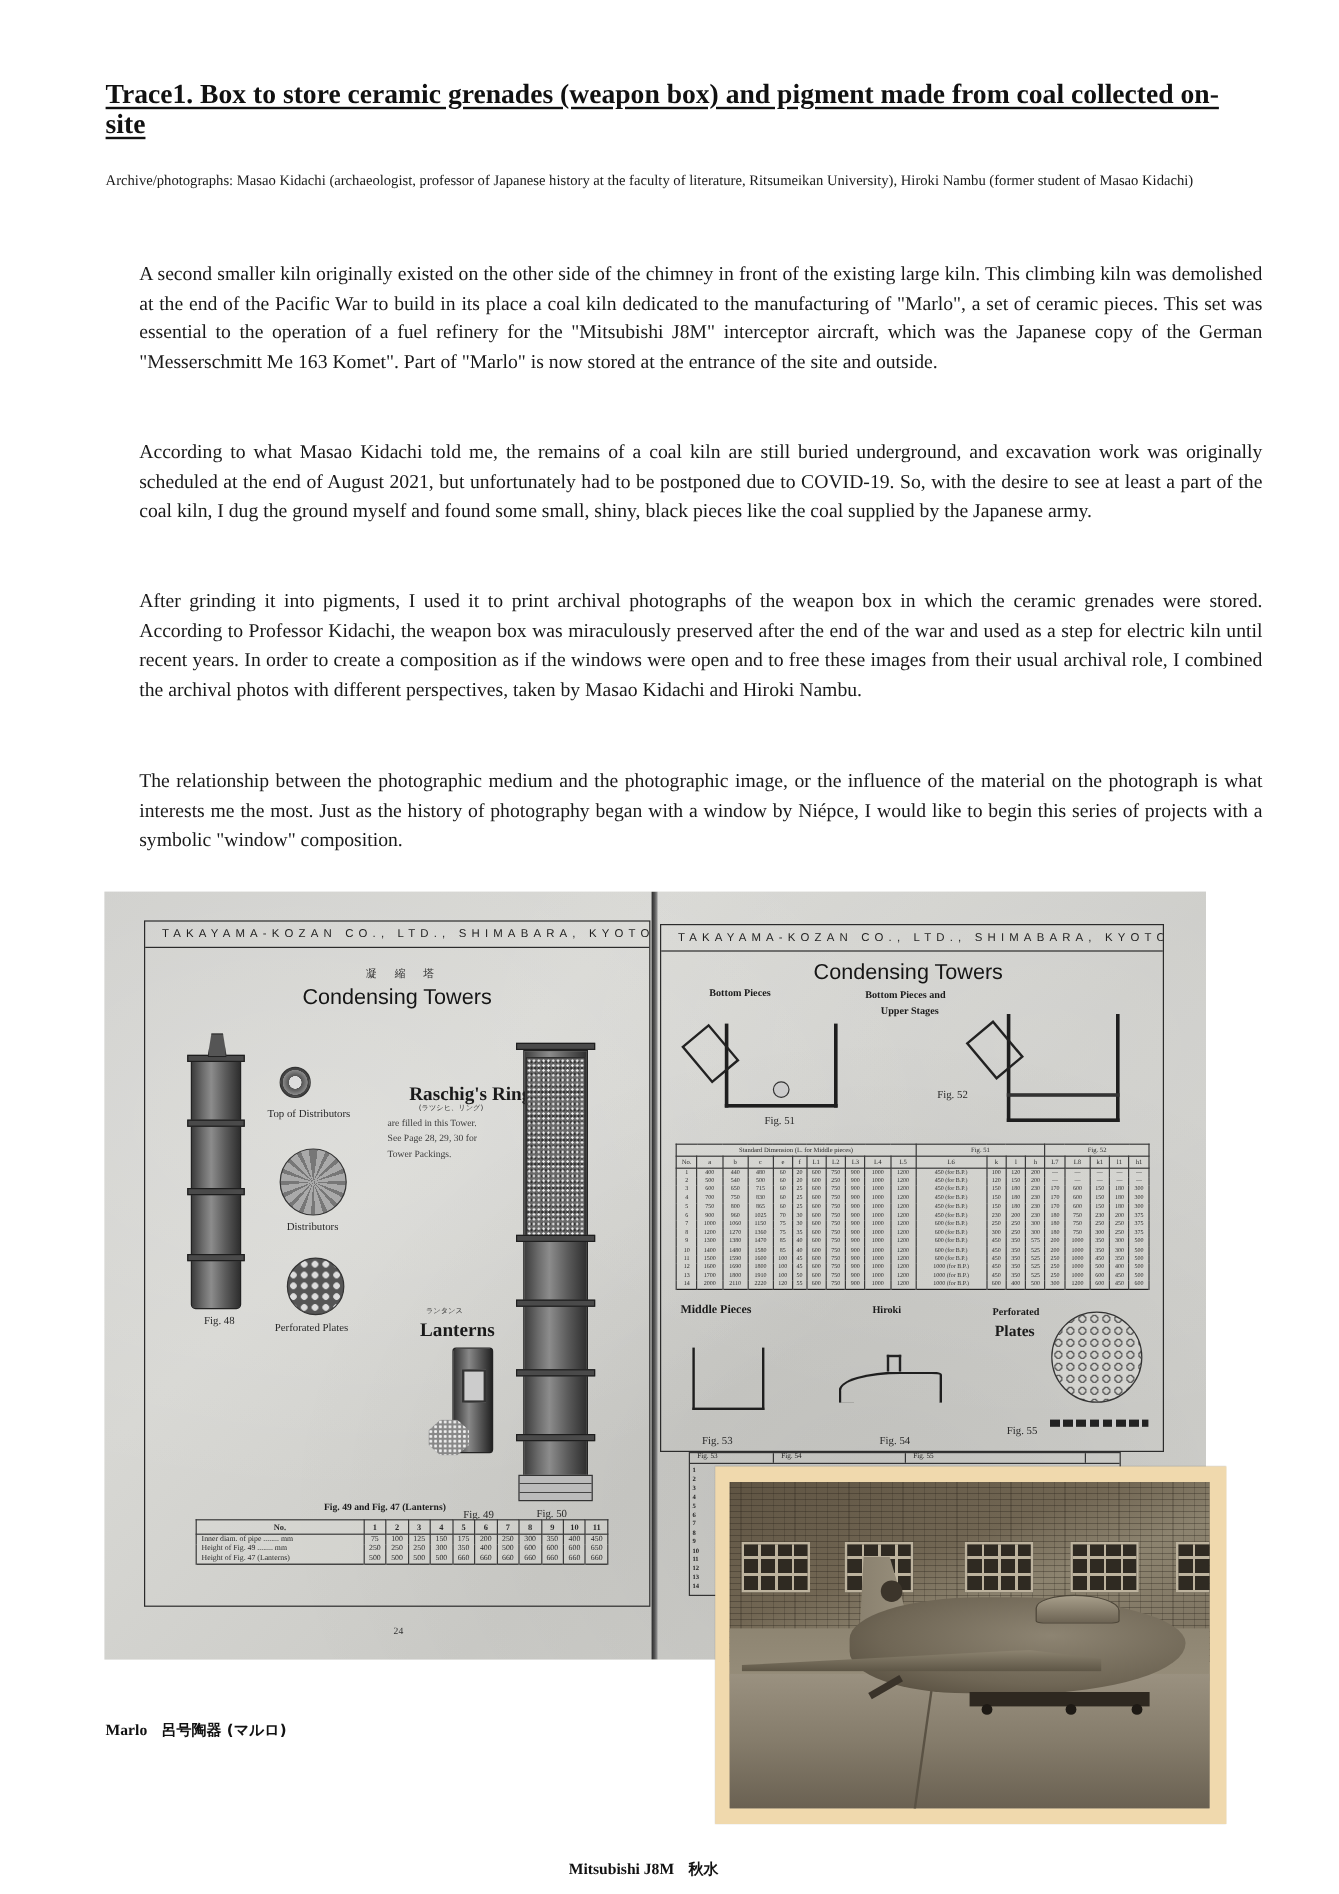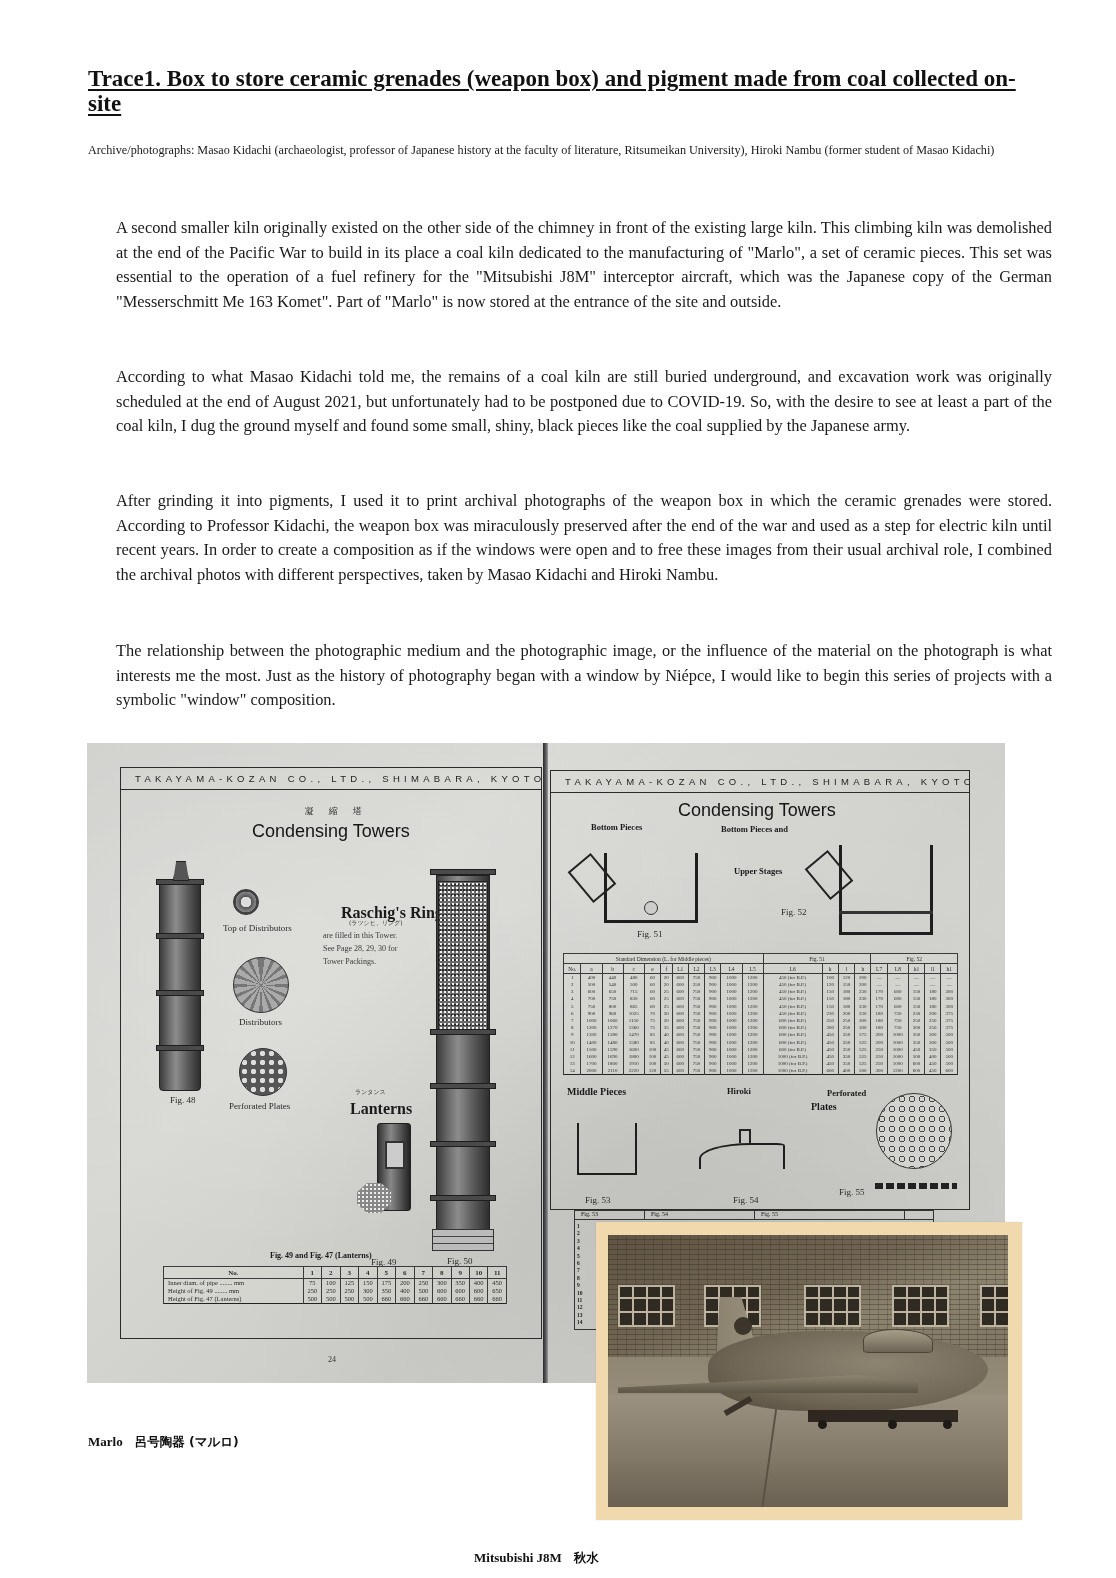--- a/index.html
+++ b/index.html
@@ -177,21 +177,21 @@
   <div class="ring" style="left:343px;top:398px;width:66px;"></div>
   <div class="ring" style="left:343px;top:452px;width:66px;"></div>
   <div style="position:absolute;left:345px;top:486px;width:62px;height:22px;background:repeating-linear-gradient(0deg,#bbb 0 6px,#444 6px 7px),#bbb;border:1px solid #333;"></div>
   <div class="cat-label" style="left:360px;top:513px;">Fig. 50</div>
 
   <div class="cat-jp" style="left:268px;top:345px;font-size:6px;">ランタンス</div>
   <div class="cat-label bold" style="left:263px;top:357px;">Lanterns</div>
   <div style="position:absolute;left:290px;top:380px;width:34px;height:88px;background:linear-gradient(90deg,#333,#888 40%,#555 70%,#222);border:1px solid #222;border-radius:3px;"></div>
   <div style="position:absolute;left:298px;top:398px;width:20px;height:28px;background:#ccc;border:2px solid #333;"></div>
   <div style="position:absolute;left:270px;top:440px;width:34px;height:30px;background:radial-gradient(circle,#eee 1px,transparent 1.5px) 0 0/4px 4px,#888;clip-path:polygon(30% 0,70% 0,100% 30%,100% 70%,70% 100%,30% 100%,0 70%,0 30%);"></div>
-  <div class="cat-label" style="left:284px;top:514px;">Fig. 49</div>
+  <div class="cat-label" style="left:299px;top:514px;">Fig. 49</div>
 
   <div class="cat-label bold" style="left:183px;top:508px;font-size:8px;">Fig. 49 and Fig. 47 (Lanterns)</div>
   <table class="cat-table lantern-table">
     <thead>
         <tr id="lantern-head">
           <th class="rl">No.</th>
           <th>1</th>
           <th>2</th>
           <th>3</th>
           <th>4</th>
@@ -250,21 +250,21 @@
       </tbody>
   </table>
   <div class="page-num">24</div>
 
   <div class="page-frame right-frame">
     <div class="header-band">TAKAYAMA-KOZAN CO., LTD., SHIMABARA, KYOTO.</div>
   </div>
   <div class="cat-heading" style="left:591px;top:57px;">Condensing Towers</div>
   <div class="cat-label bold" style="left:504px;top:79px;font-size:8.5px;">Bottom Pieces</div>
   <div class="cat-label bold" style="left:634px;top:81px;font-size:8.5px;">Bottom Pieces and</div>
-  <div class="cat-label bold" style="left:647px;top:94px;font-size:8.5px;margin-top:29px;">Upper Stages</div>
+  <div class="cat-label bold" style="left:647px;top:94px;font-size:8.5px;">Upper Stages</div>
 
   <div style="position:absolute;left:517px;top:110px;width:94px;height:70px;border:3px solid #1e1e1e;border-top:none;"></div>
   <div style="position:absolute;left:490px;top:115px;width:30px;height:40px;border:2px solid #222;transform:rotate(-40deg);"></div>
   <div class="disc" style="left:557px;top:158px;width:14px;height:14px;background:#ccc;"></div>
   <div class="cat-label" style="left:550px;top:186px;">Fig. 51</div>
 
   <div style="position:absolute;left:752px;top:102px;width:94px;height:90px;border:3px solid #1e1e1e;border-top:none;"></div>
   <div style="position:absolute;left:752px;top:168px;width:94px;height:3px;background:#333;"></div>
   <div style="position:absolute;left:727px;top:112px;width:30px;height:40px;border:2px solid #222;transform:rotate(-40deg);"></div>
   <div class="cat-label" style="left:694px;top:164px;">Fig. 52</div>
@@ -614,21 +614,21 @@
   <div class="cat-label bold" style="left:480px;top:343px;font-size:10px;">Middle Pieces</div>
   <div style="position:absolute;left:490px;top:380px;width:60px;height:52px;border:2.5px solid #1e1e1e;border-top:none;"></div>
   <div class="cat-label" style="left:498px;top:452px;">Fig. 53</div>
 
   <div class="cat-label bold" style="left:640px;top:343px;font-size:8.5px;">Hiroki</div>
   <div style="position:absolute;left:612px;top:400px;width:86px;height:26px;border:2.5px solid #1e1e1e;border-bottom:none;border-radius:60% 10% 0 0;"></div>
   <div style="position:absolute;left:652px;top:386px;width:12px;height:14px;border:2px solid #222;border-bottom:none;"></div>
   <div class="cat-label" style="left:646px;top:452px;">Fig. 54</div>
 
   <div class="cat-label bold" style="left:740px;top:345px;font-size:8.5px;">Perforated</div>
-  <div class="cat-label bold" style="left:706px;top:358px;font-size:10px;padding-left:18px;">Plates</div>
+  <div class="cat-label bold" style="left:724px;top:358px;font-size:13px;padding-left:18px;">Plates</div>
   <div class="disc" style="left:789px;top:350px;width:76px;height:76px;background:radial-gradient(circle,transparent 2.2px,#444 2.5px,#444 3.2px,transparent 3.5px) 0 0/10px 10px,#d3d3cf;"></div>
   <div style="position:absolute;left:788px;top:440px;width:82px;height:6px;background:repeating-linear-gradient(90deg,#222 0 8px,#ccc 8px 11px);"></div>
   <div class="cat-label" style="left:752px;top:444px;">Fig. 55</div>
 
   <div class="mini-table">
     <div class="hdr">
       <span style="width:70px">Fig. 53</span>
       <span style="width:110px">Fig. 54</span>
       <span style="width:150px">Fig. 55</span>
     </div>

